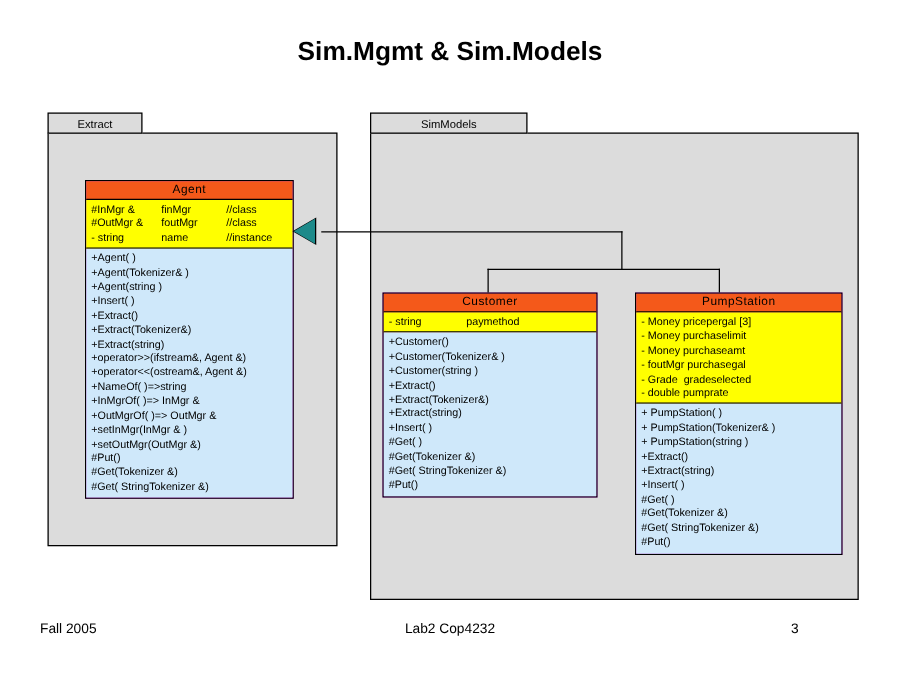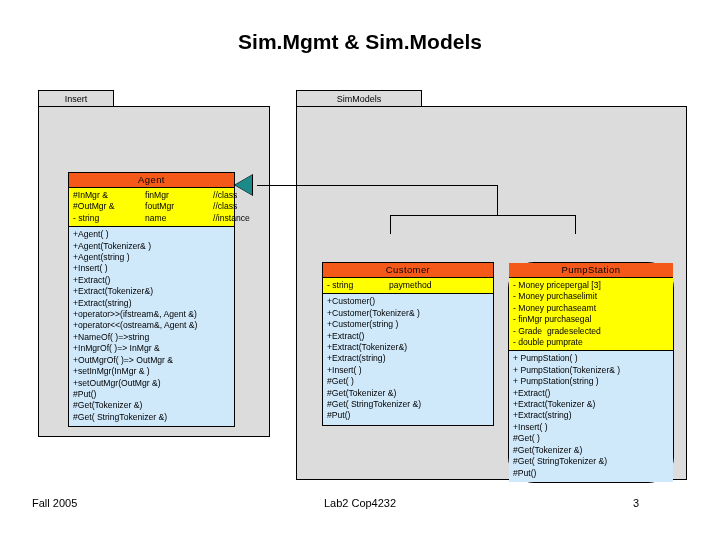--- a/index.html
+++ b/index.html
@@ -55,21 +55,20 @@
     z-index: 1;
   }
 
   
   .uml-class {
     position: absolute;
     border: 1px solid #000000;
     box-sizing: border-box;
     background: #d946ef;
     z-index: 4;
-    margin-top: 28px;
   }
   .uml-head {
     background: #f4591a;
     border-bottom: 1px solid #000000;
     text-align: center;
     font-size: 9.5px;
     color: #000000;
     line-height: 14px;
     height: 14px;
     letter-spacing: 0.4px;
@@ -88,21 +87,20 @@
     font-size: 8.6px;
     color: #000000;
     line-height: 11.4px;
   }
   .row { white-space: pre; }
 
   
   .attr3 {
     display: flex;
     white-space: pre;
-    gap: 16px;
   }
   .attr3 .c1 { width: 56px; flex: none; }
   .attr3 .c2 { width: 52px; flex: none; }
   .attr3 .c3 { flex: 1 1 auto; }
 
   
   .attr2 {
     display: flex;
     white-space: pre;
   }
@@ -147,21 +145,21 @@
   .footer-right { right: 30px; }
 </style>
 </head>
 <body>
 
 <div id="slide">
 
   <div class="slide-title">Sim.Mgmt &amp; Sim.Models</div>
 
   <div class="pkg-tab" style="left:38px; top:90px; width:76px;">
-    <span>Insert</span>
+    <span>Extract</span>
   </div>
   <div class="pkg-body" style="left:38px; top:106px; width:232px; height:331px;"></div>
 
   <div class="pkg-tab" style="left:296px; top:90px; width:126px;">
     <span>SimModels</span>
   </div>
   <div class="pkg-body" style="left:296px; top:106px; width:391px; height:374px;"></div>
 
   <div class="conn conn-h" style="left:257px; top:185px; width:241px;"></div>
 
@@ -209,21 +207,21 @@
       <div class="row">+InMgrOf( )=&gt; InMgr &amp;</div>
       <div class="row">+OutMgrOf( )=&gt; OutMgr &amp;</div>
       <div class="row">+setInMgr(InMgr &amp; )</div>
       <div class="row">+setOutMgr(OutMgr &amp;)</div>
       <div class="row">#Put()</div>
       <div class="row">#Get(Tokenizer &amp;)</div>
       <div class="row">#Get( StringTokenizer &amp;)</div>
     </div>
   </div>
 
-  <div class="uml-class" style="left:322px; top:234px; width:172px;">
+  <div class="uml-class" style="left:306px; top:234px; width:172px;">
     <div class="uml-head">Customer</div>
     <div class="uml-attrs">
       <div class="attr2">
         <span class="c1">- string</span>
         <span class="c2">paymethod</span>
       </div>
     </div>
     <div class="uml-ops">
       <div class="row">+Customer()</div>
       <div class="row">+Customer(Tokenizer&amp; )</div>
@@ -232,36 +230,35 @@
       <div class="row">+Extract(Tokenizer&amp;)</div>
       <div class="row">+Extract(string)</div>
       <div class="row">+Insert( )</div>
       <div class="row">#Get( )</div>
       <div class="row">#Get(Tokenizer &amp;)</div>
       <div class="row">#Get( StringTokenizer &amp;)</div>
       <div class="row">#Put()</div>
     </div>
   </div>
 
-  <div class="uml-class" style="left:508px; top:234px; width:166px;border-radius:26px;">
+  <div class="uml-class" style="left:508px; top:234px; width:166px;">
     <div class="uml-head">PumpStation</div>
     <div class="uml-attrs">
       <div class="row">- Money pricepergal [3]</div>
       <div class="row">- Money purchaselimit</div>
       <div class="row">- Money purchaseamt</div>
-      <div class="row">- finMgr purchasegal</div>
+      <div class="row">- foutMgr purchasegal</div>
       <div class="row">- Grade  gradeselected</div>
       <div class="row">- double pumprate</div>
     </div>
     <div class="uml-ops">
       <div class="row">+ PumpStation( )</div>
       <div class="row">+ PumpStation(Tokenizer&amp; )</div>
       <div class="row">+ PumpStation(string )</div>
       <div class="row">+Extract()</div>
-      <div class="row">+Extract(Tokenizer &amp;)</div>
       <div class="row">+Extract(string)</div>
       <div class="row">+Insert( )</div>
       <div class="row">#Get( )</div>
       <div class="row">#Get(Tokenizer &amp;)</div>
       <div class="row">#Get( StringTokenizer &amp;)</div>
       <div class="row">#Put()</div>
     </div>
   </div>
 
   <div class="footer-item footer-left">Fall 2005</div>

